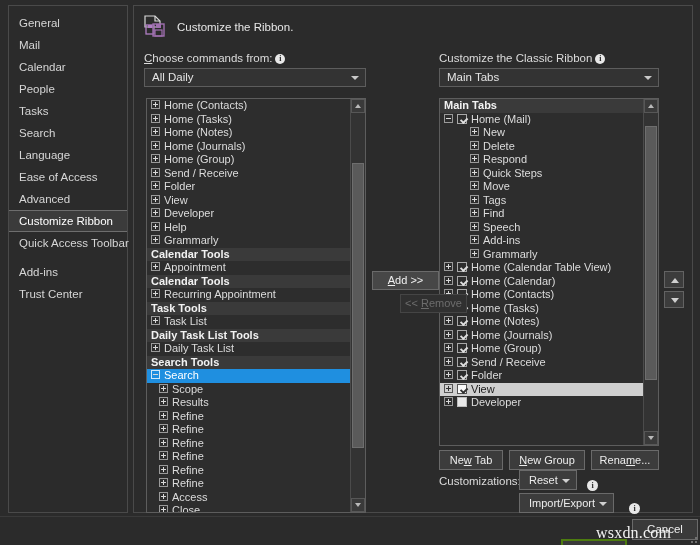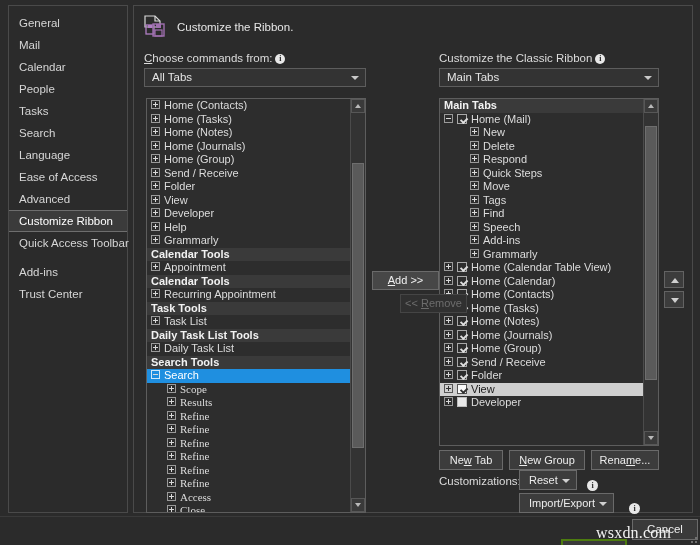--- a/index.html
+++ b/index.html
@@ -195,21 +195,21 @@
     left: 1px; top: 1px;
     width: 5px; height: 2.5px;
     border-left: 2px solid #dddddd;
     border-bottom: 2px solid #dddddd;
     transform: rotate(-45deg) translate(0px, 2px);
   }
   .cb.blank { background: #e8e8e8; border-color: #bdbdbd; }
   .row.sel-gray .cb { background: #fafafa; border-color: #555; }
   .row.sel-gray .cb.on::after { border-color: #333; }
 
-  .indent-1 { margin-left: 16px; font-family: Liberation Serif, serif; }
+  .indent-1 { margin-left: 8px; }
   .indent-2 { margin-left: 26px; }
 
   
   .sbar {
     position: absolute;
     right: 0; top: 0;
     width: 15px;
     background: #333333;
     border-left: 1px solid #4b4b4b;
   }
@@ -423,21 +423,21 @@
           <rect x="13" y="16" width="7" height="6" fill="none" stroke="#a06fb0" stroke-width="1.2"></rect>
         </svg>
       </span>
       <span id="hdr-title">Customize the Ribbon.</span>
     </div>
 
     <div class="fieldlabel" style="left:10px; top:46px;">
       <span class="acc">C</span><span>hoose commands from:</span><span class="infodot">i</span>
     </div>
     <div class="combo" style="left:10px; top:62px; width:222px;">
-      <span>All Tabs</span>
+      <span>All Daily</span>
       <span class="arrow"></span>
     </div>
 
     <div class="fieldlabel" style="left:305px; top:46px;">
       <span>Customize the Classic Ribbon</span><span class="infodot">i</span>
     </div>
     <div class="combo" style="left:305px; top:62px; width:220px;">
       <span>Main Tabs</span>
       <span class="arrow"></span>
     </div>

